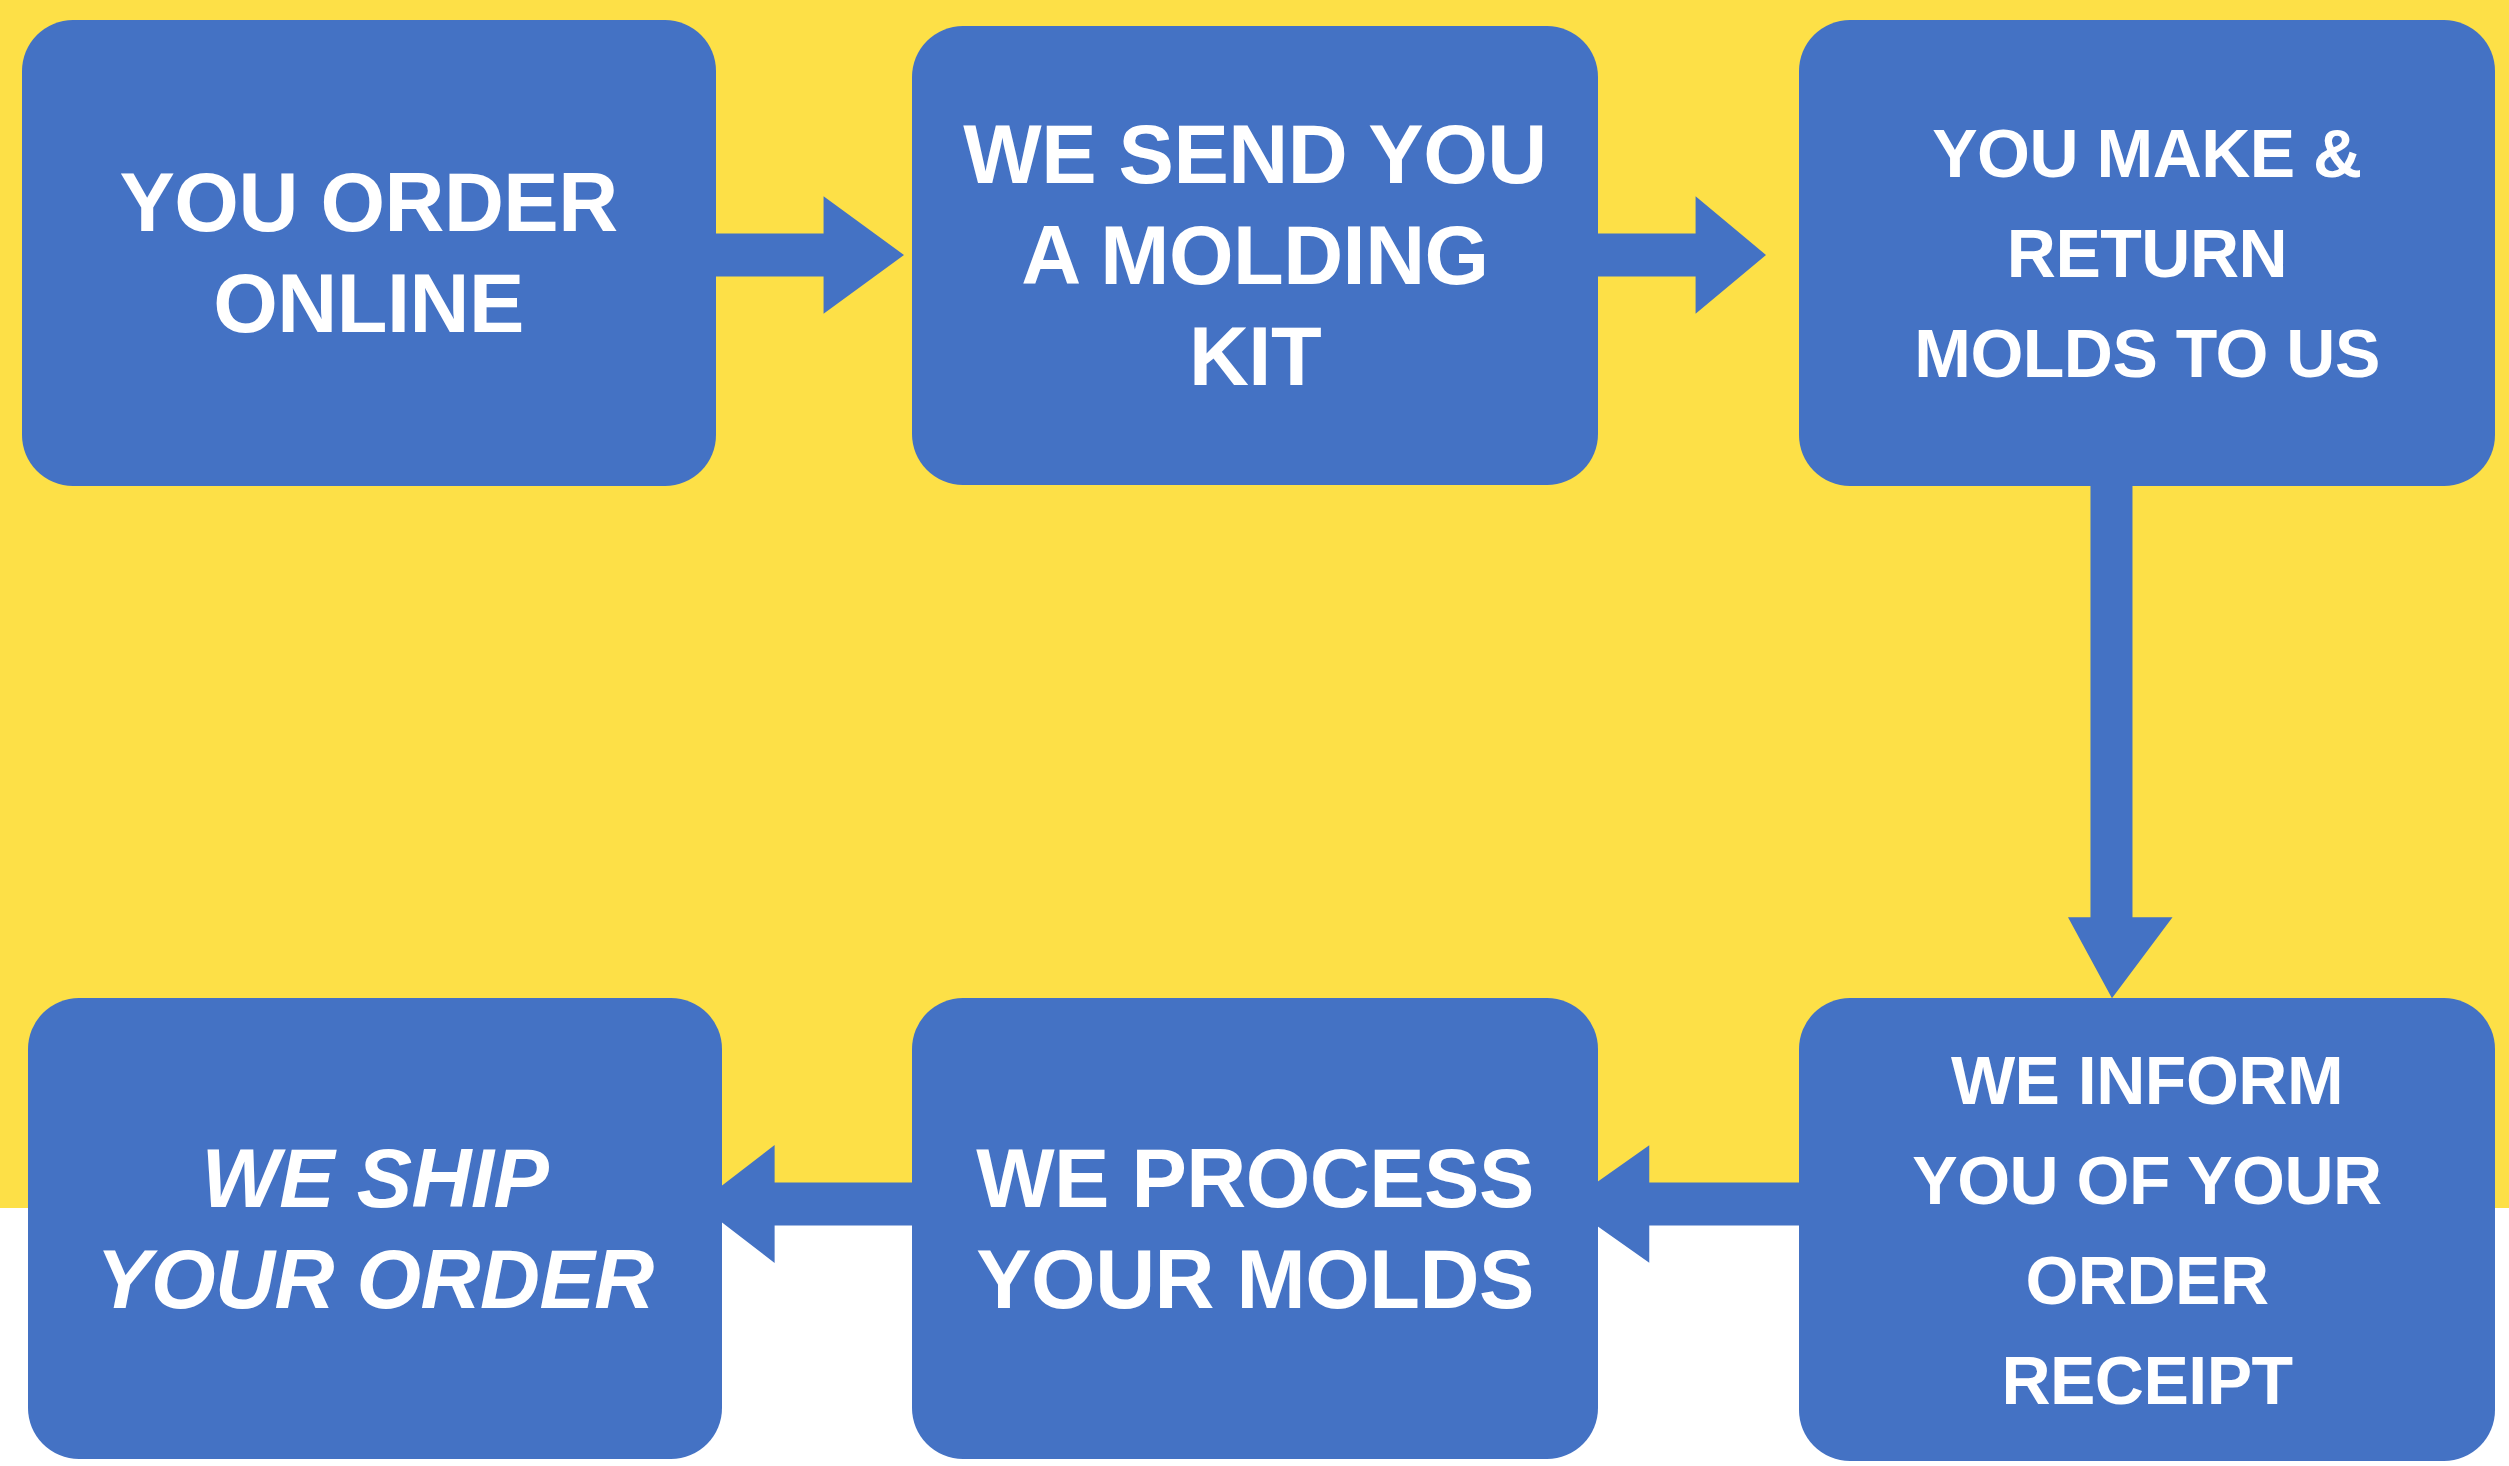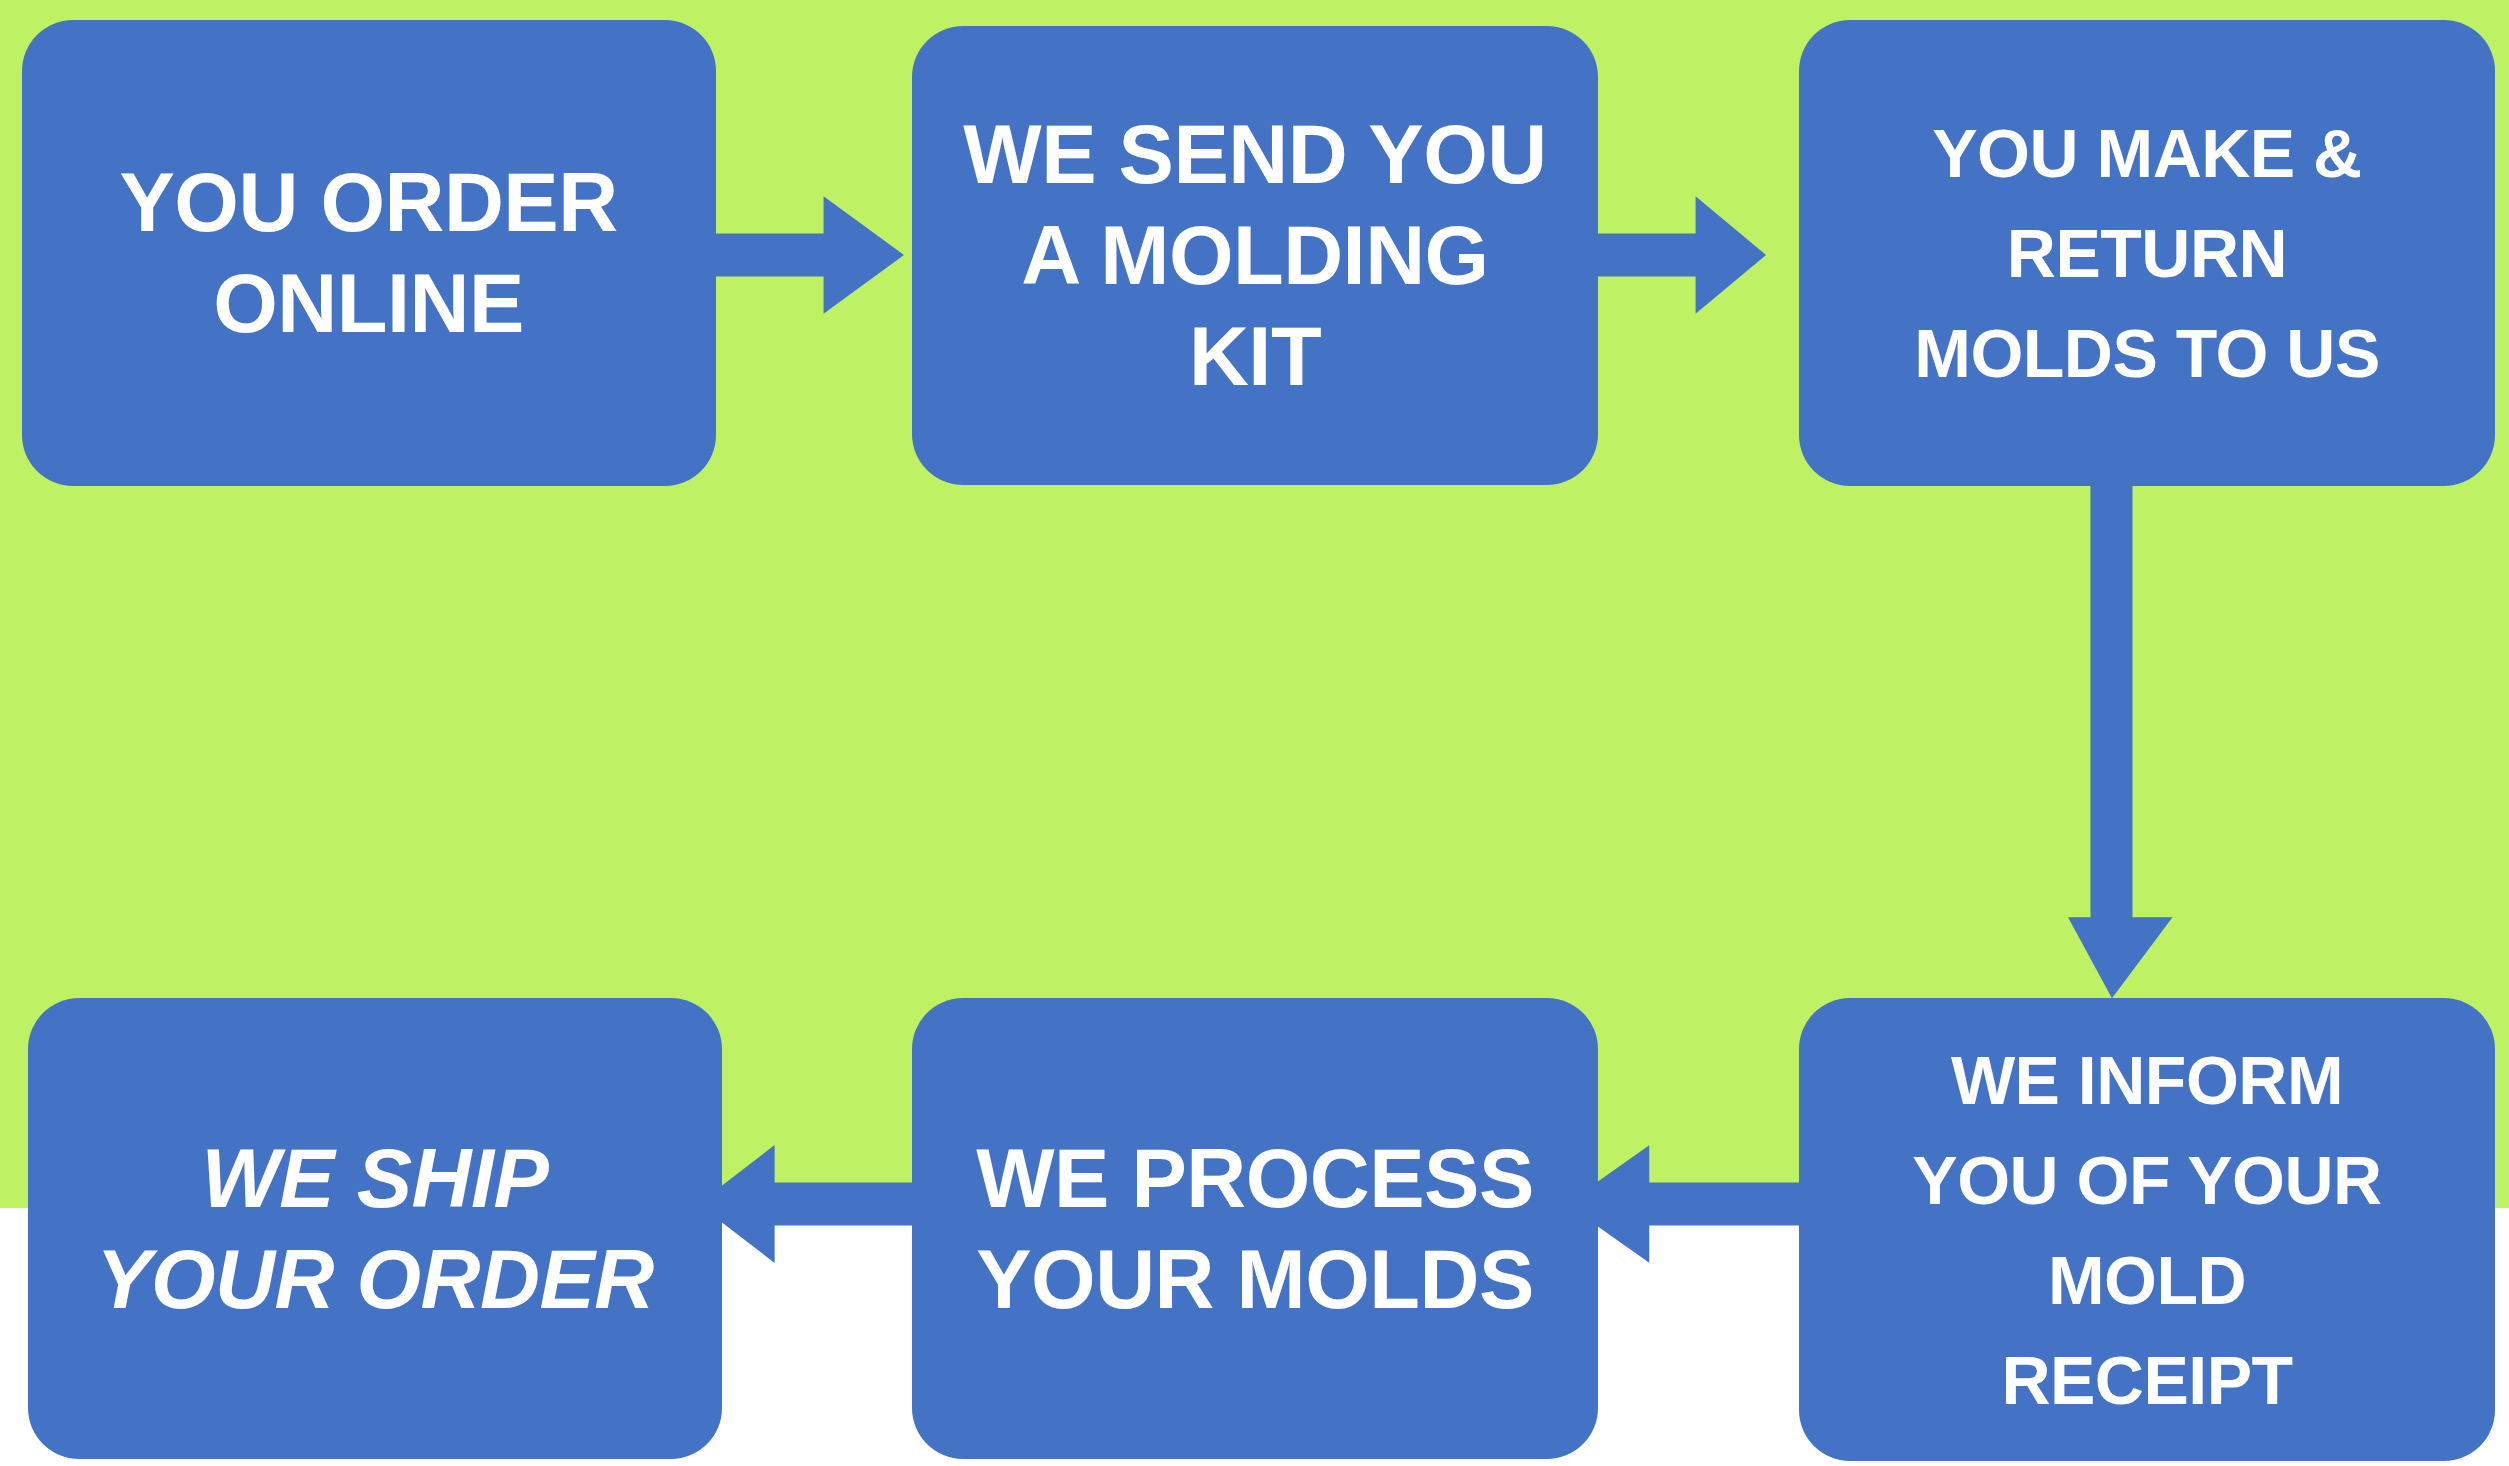--- a/index.html
+++ b/index.html
@@ -10,21 +10,21 @@
   body {
     width: 2509px;
     height: 1466px;
     font-family: "Liberation Sans", sans-serif;
     overflow: hidden;
   }
   #flowchart {
     position: relative;
     width: 2509px;
     height: 1208px;
-    background: #bef264;
+    background: #fde047;
   }
   .node {
     position: absolute;
     background: #4472C4;
     border-radius: 51px;
     box-sizing: border-box;
     display: flex;
     align-items: center;
     justify-content: center;
     z-index: 2;
@@ -83,21 +83,21 @@
 
   <div class="node" id="node-make-return">
     <span class="node-label tight">YOU MAKE &amp;
 RETURN
 MOLDS TO US</span>
   </div>
 
   <div class="node" id="node-inform-receipt">
     <span class="node-label tight">WE INFORM
 YOU OF YOUR
-MOLD
+ORDER
 RECEIPT</span>
   </div>
 
   <div class="node" id="node-process-order">
     <span class="node-label">WE PROCESS
 YOUR MOLDS</span>
   </div>
 
   <div class="node" id="node-ship-order">
     <span class="node-label">WE SHIP

